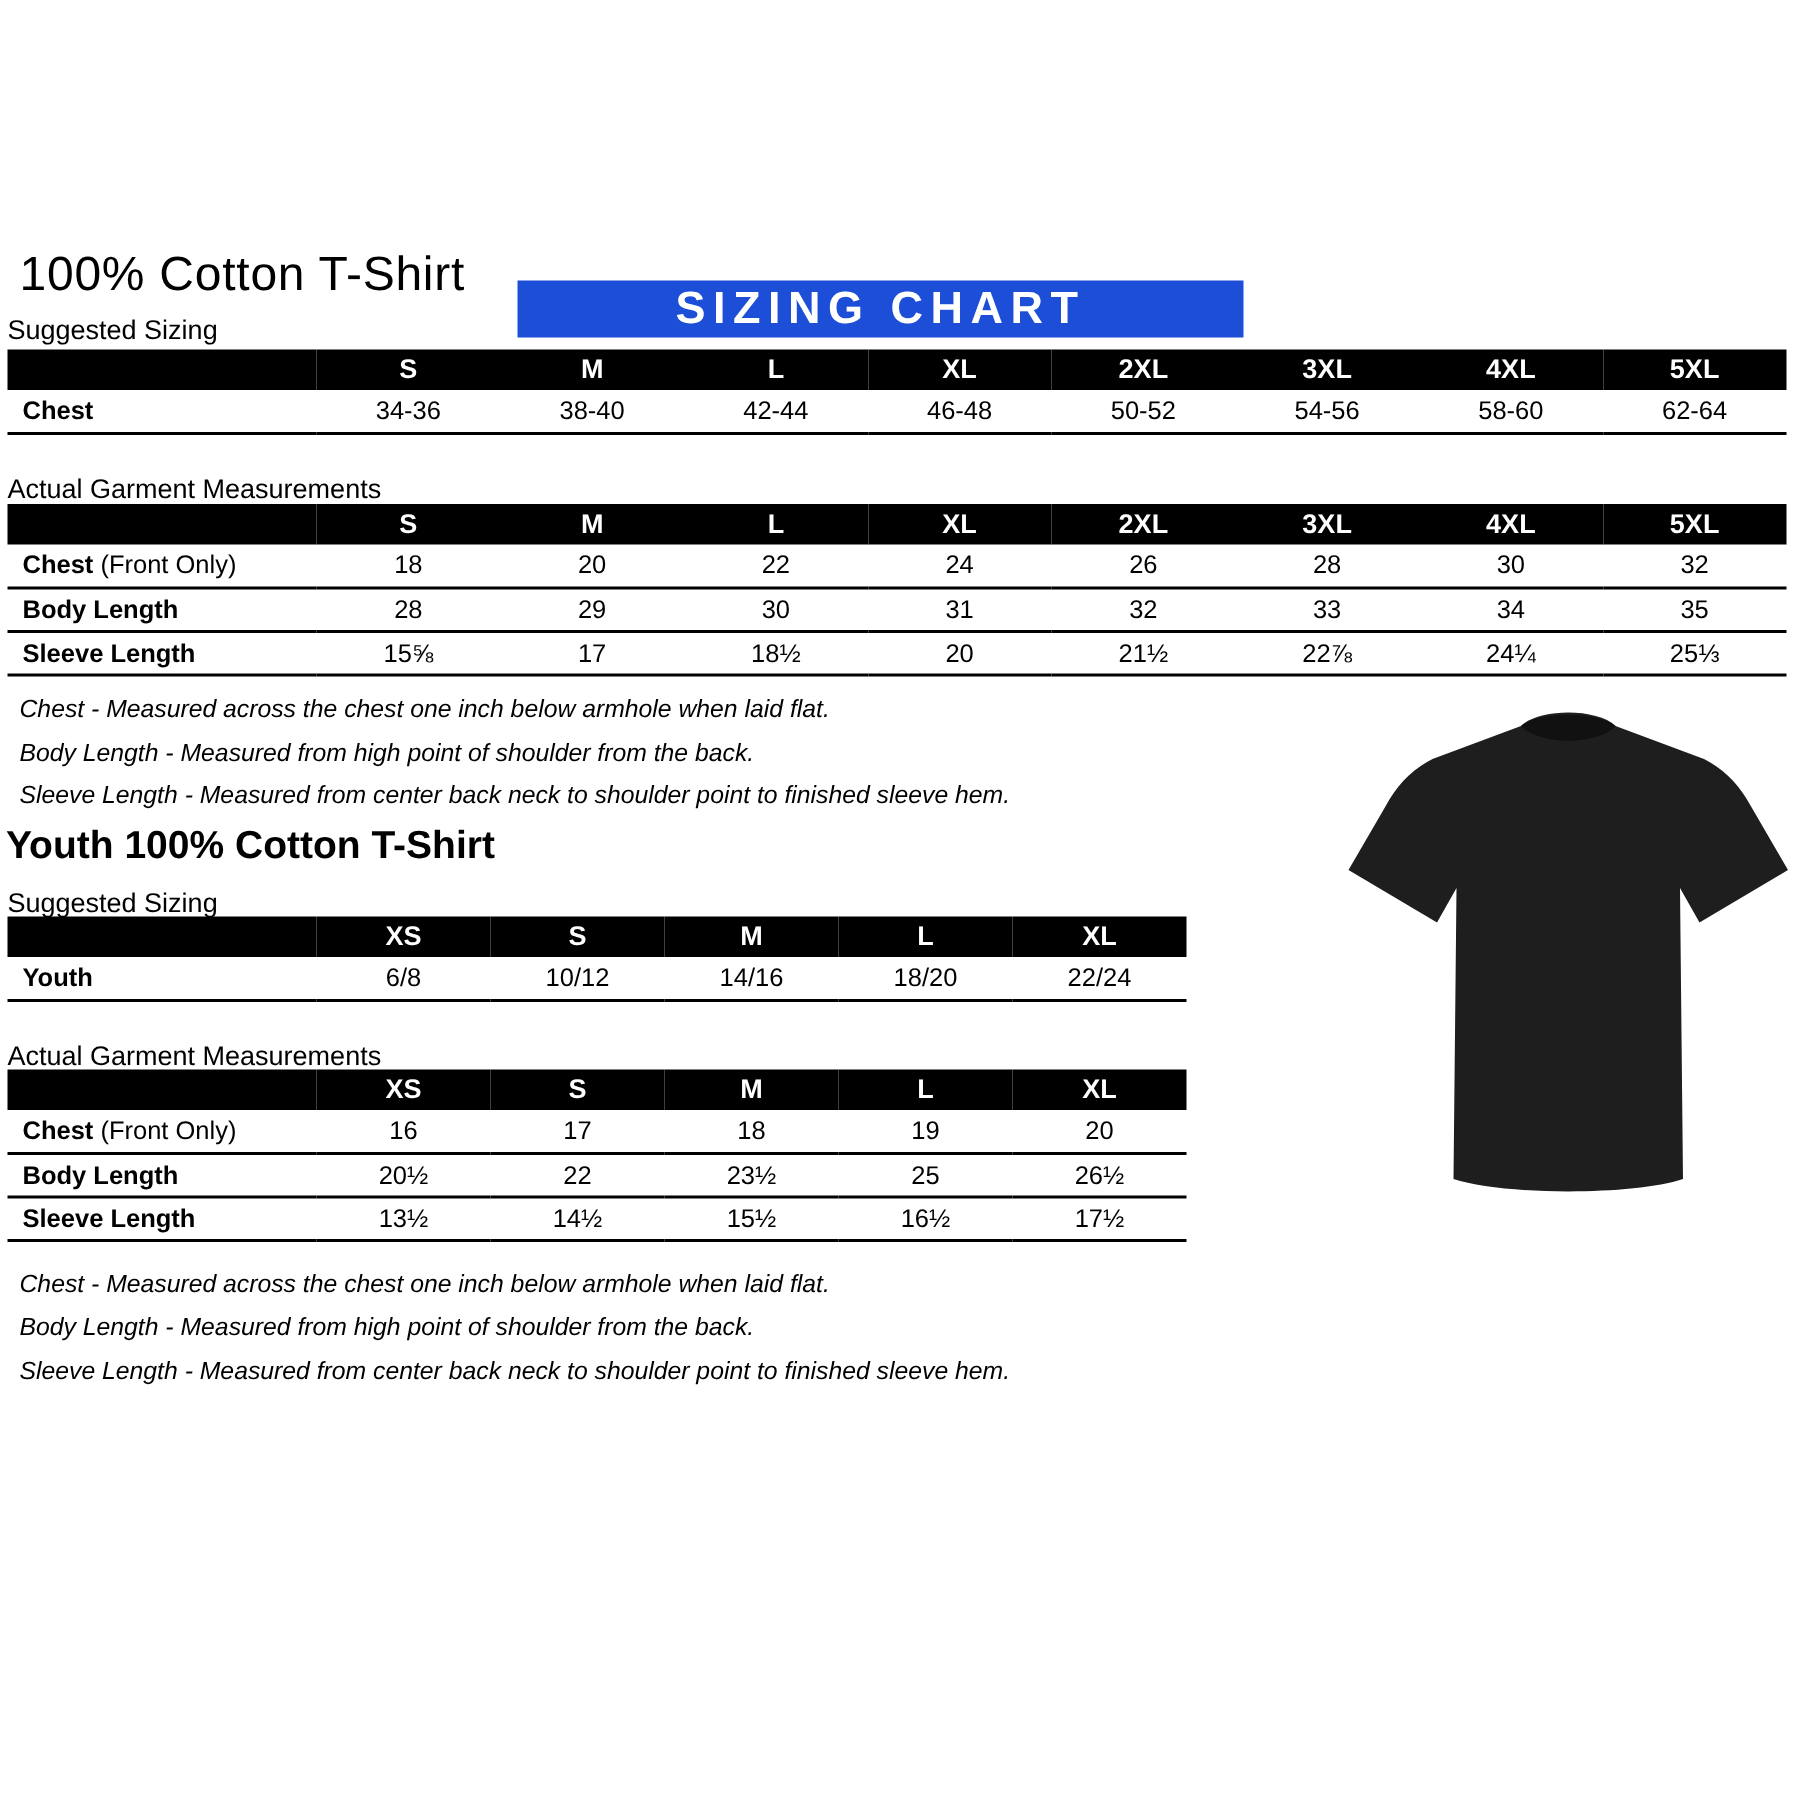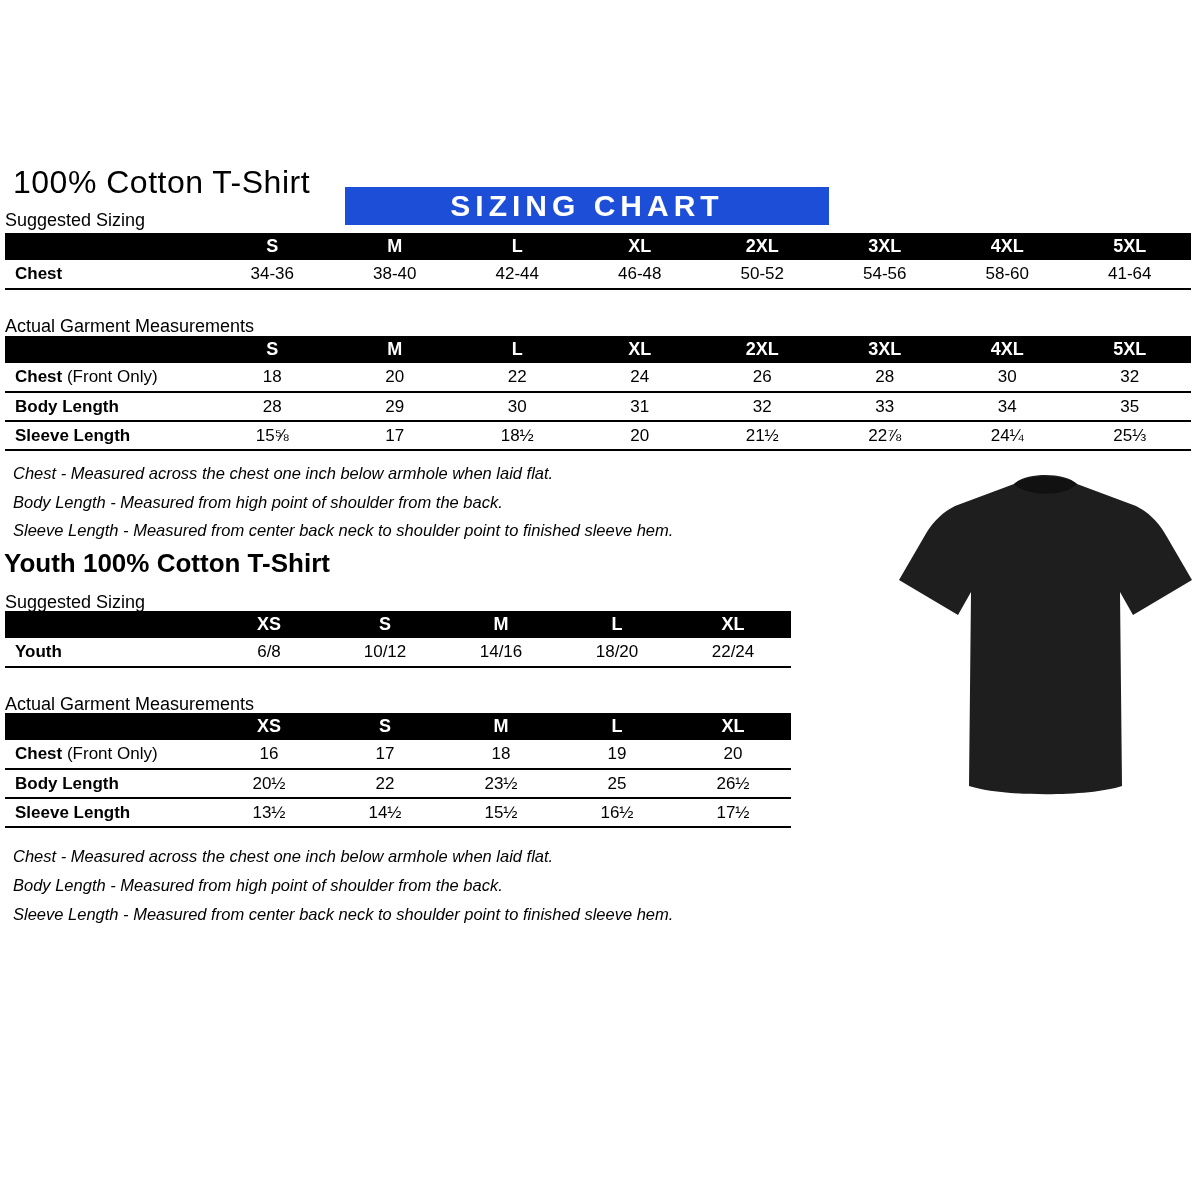--- a/index.html
+++ b/index.html
@@ -67,21 +67,21 @@
     <tbody>
       <tr>
         <td class="lbl"><b>Chest</b></td>
         <td>34-36</td>
         <td>38-40</td>
         <td>42-44</td>
         <td>46-48</td>
         <td>50-52</td>
         <td>54-56</td>
         <td>58-60</td>
-        <td>41-64</td>
+        <td>62-64</td>
       </tr>
     </tbody>
   </table>
 </div>
 
 <div class="abs seclabel" style="left:5px; top:316px;">Actual Garment Measurements</div>
 
 <div class="abs" style="left:5px; top:336px; width:1186px;">
   <table class="sz">
     <colgroup>

